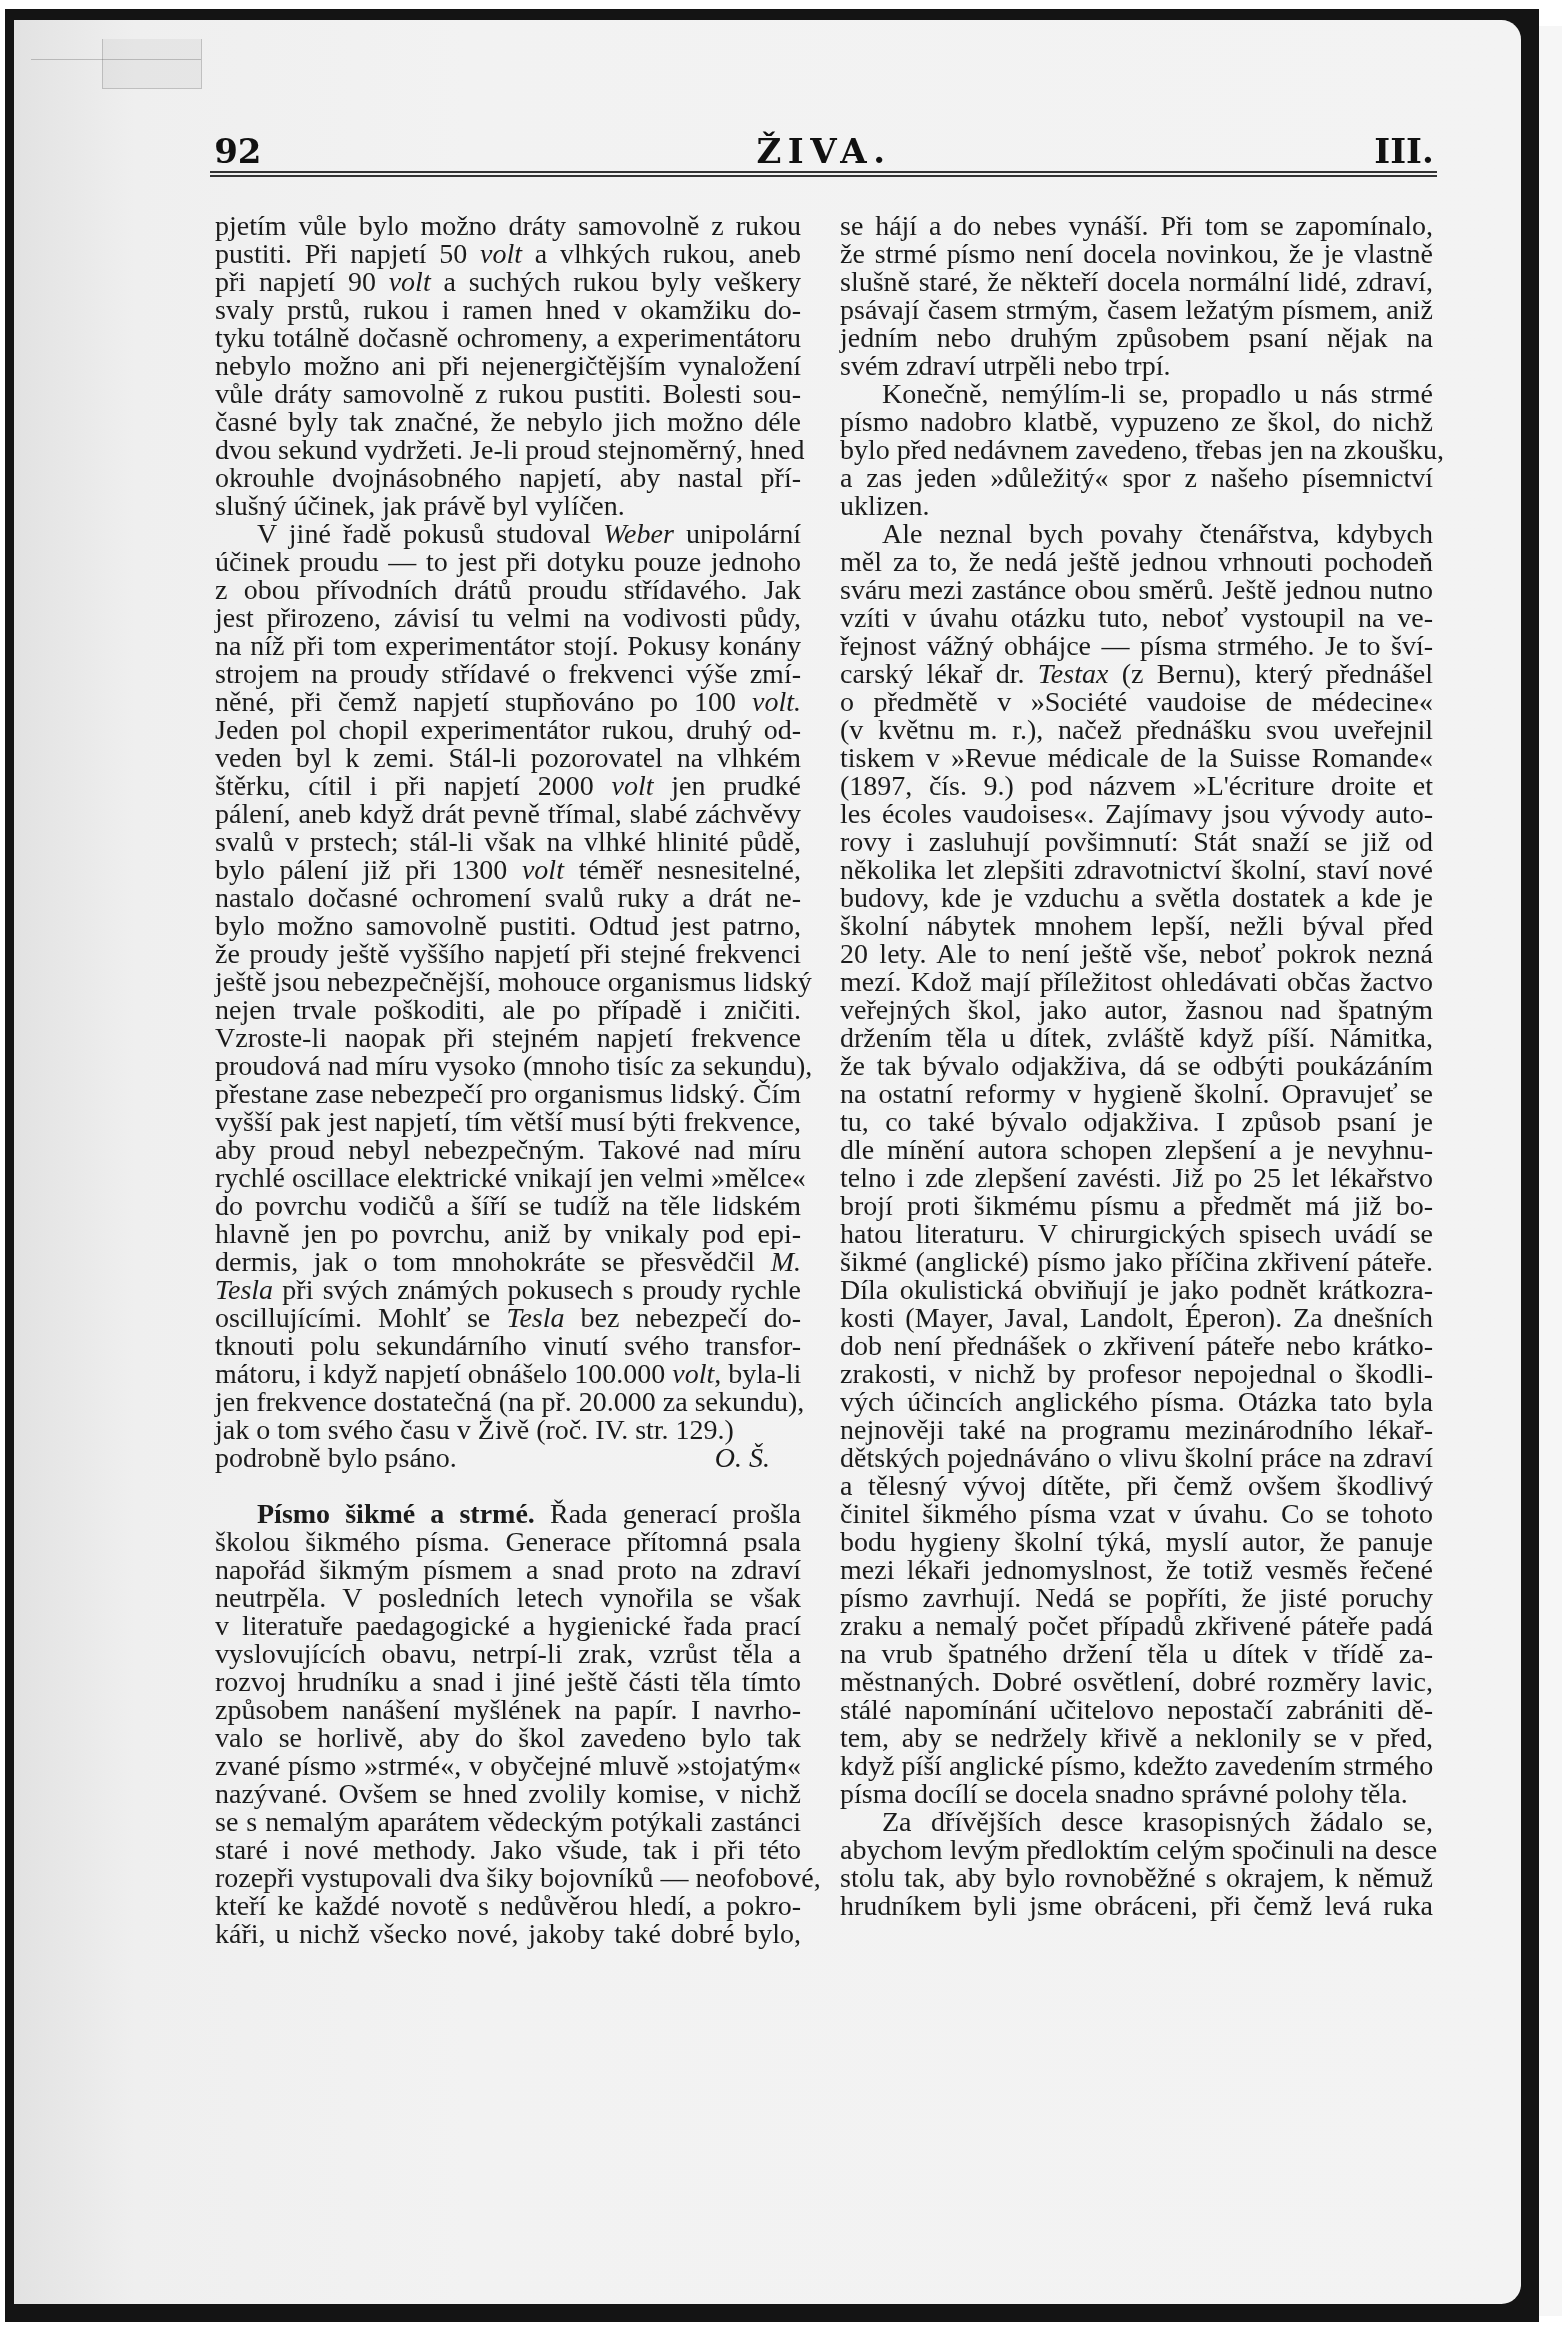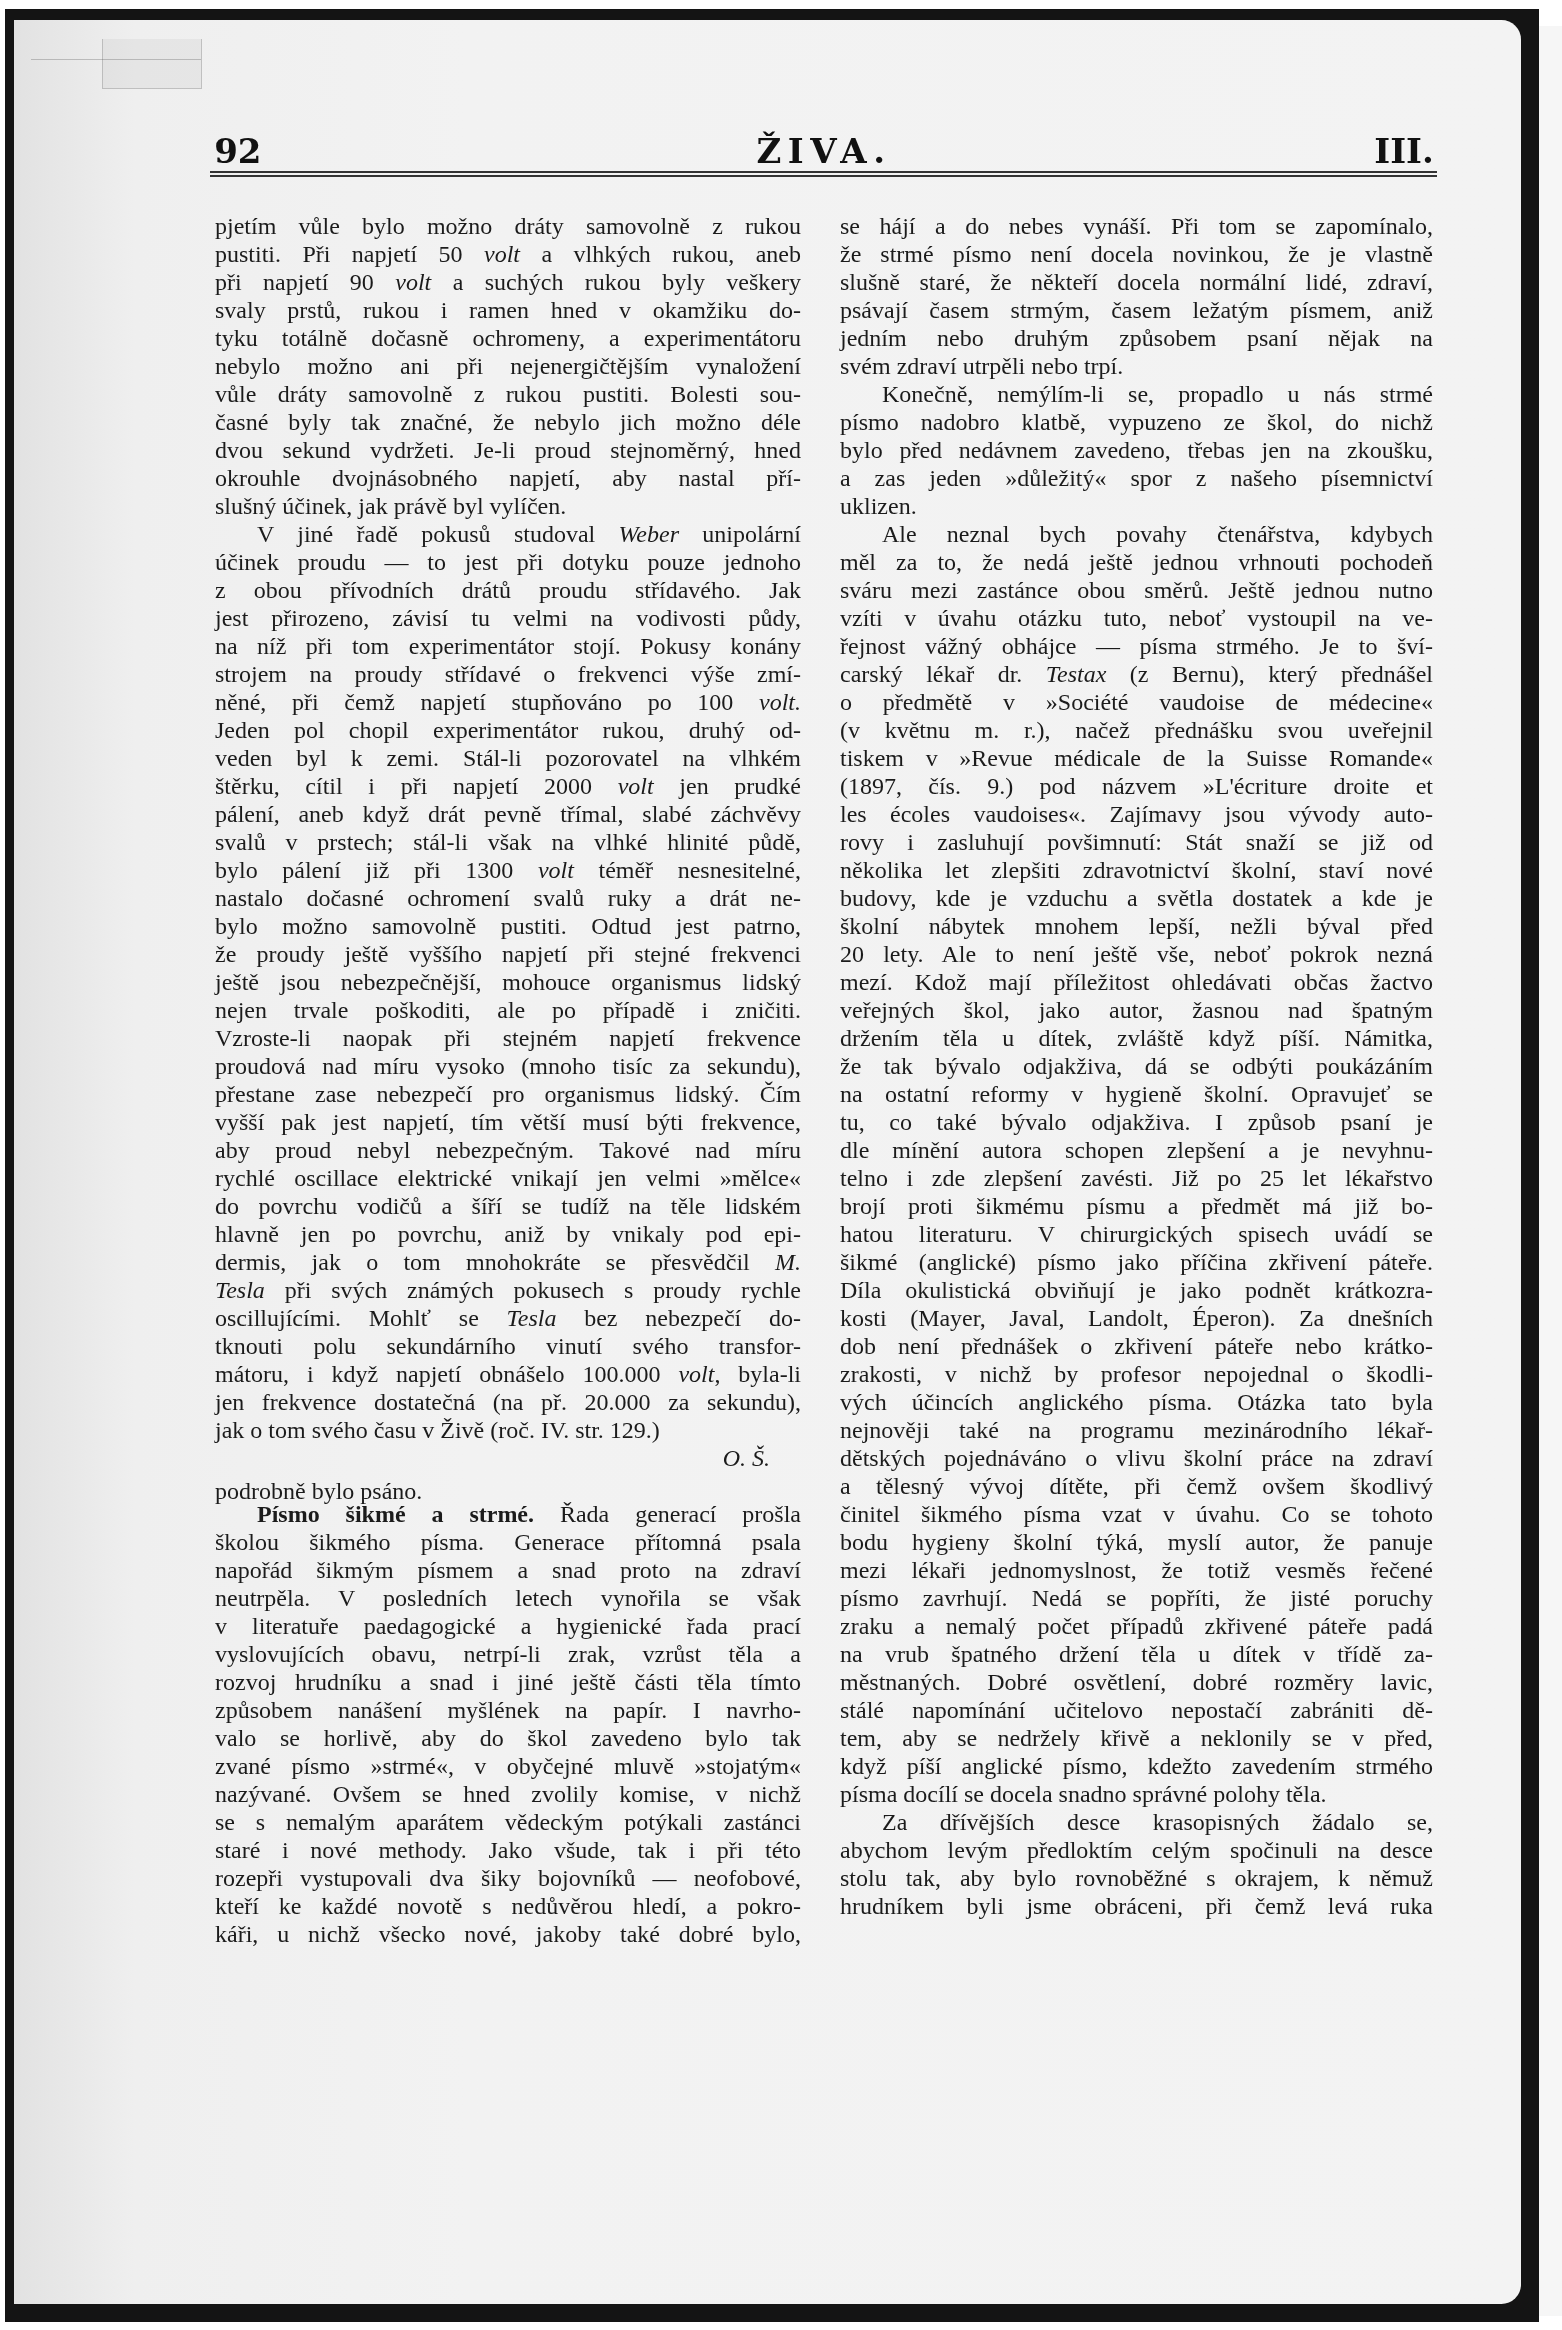--- a/index.html
+++ b/index.html
@@ -29,31 +29,31 @@
     font-family: "DejaVu Serif", serif; font-weight: bold; font-size: 34px; color: #111;
   }
   .header .pg { position: absolute; left: 5.2px; top: 0; }
   .header .title { position: absolute; left: 0; width: 100%; text-align: center; top: 0; letter-spacing: 6.5px; }
   .header .vol { position: absolute; right: 5.2px; top: 0; }
   .rule {
     position: absolute; left: 210px; top: 171px; width: 1227px; height: 5.9px;
     border-top: 2px solid #333; border-bottom: 2px solid #333; box-sizing: border-box;
   }
   .column {
-    position: absolute; top: 212px; font-size: 24px; line-height: 28px;
+    position: absolute; top: 212px; font-size: 28px; line-height: 28px;
     text-align: justify; color: #1b1b1b;
   }
   .col-left { left: 215px; width: 586px; }
   .col-right { left: 840px; width: 593px; }
   .line { display: block; text-align: justify; text-align-last: justify; white-space: nowrap; height: 28px; overflow: visible; }
   .line.last { text-align-last: left; }
   .line.indent { padding-left: 42px; }
   .gap { height: 28px; }
   .sig { display:block; height:28px; position: relative; }
-  .sig .left { position:absolute; left:0;margin-top:33px; }
+  .sig .left { position:absolute; left:0; }
   .sig .right { position:absolute; right: 31px; font-style: italic; }
   .section-title { font-weight: bold; }
   i { font-style: italic; }
 </style>
 </head>
 <body>
 
 <div class="scan-frame"></div>
 <div class="right-strip"></div>
 <div class="page">

